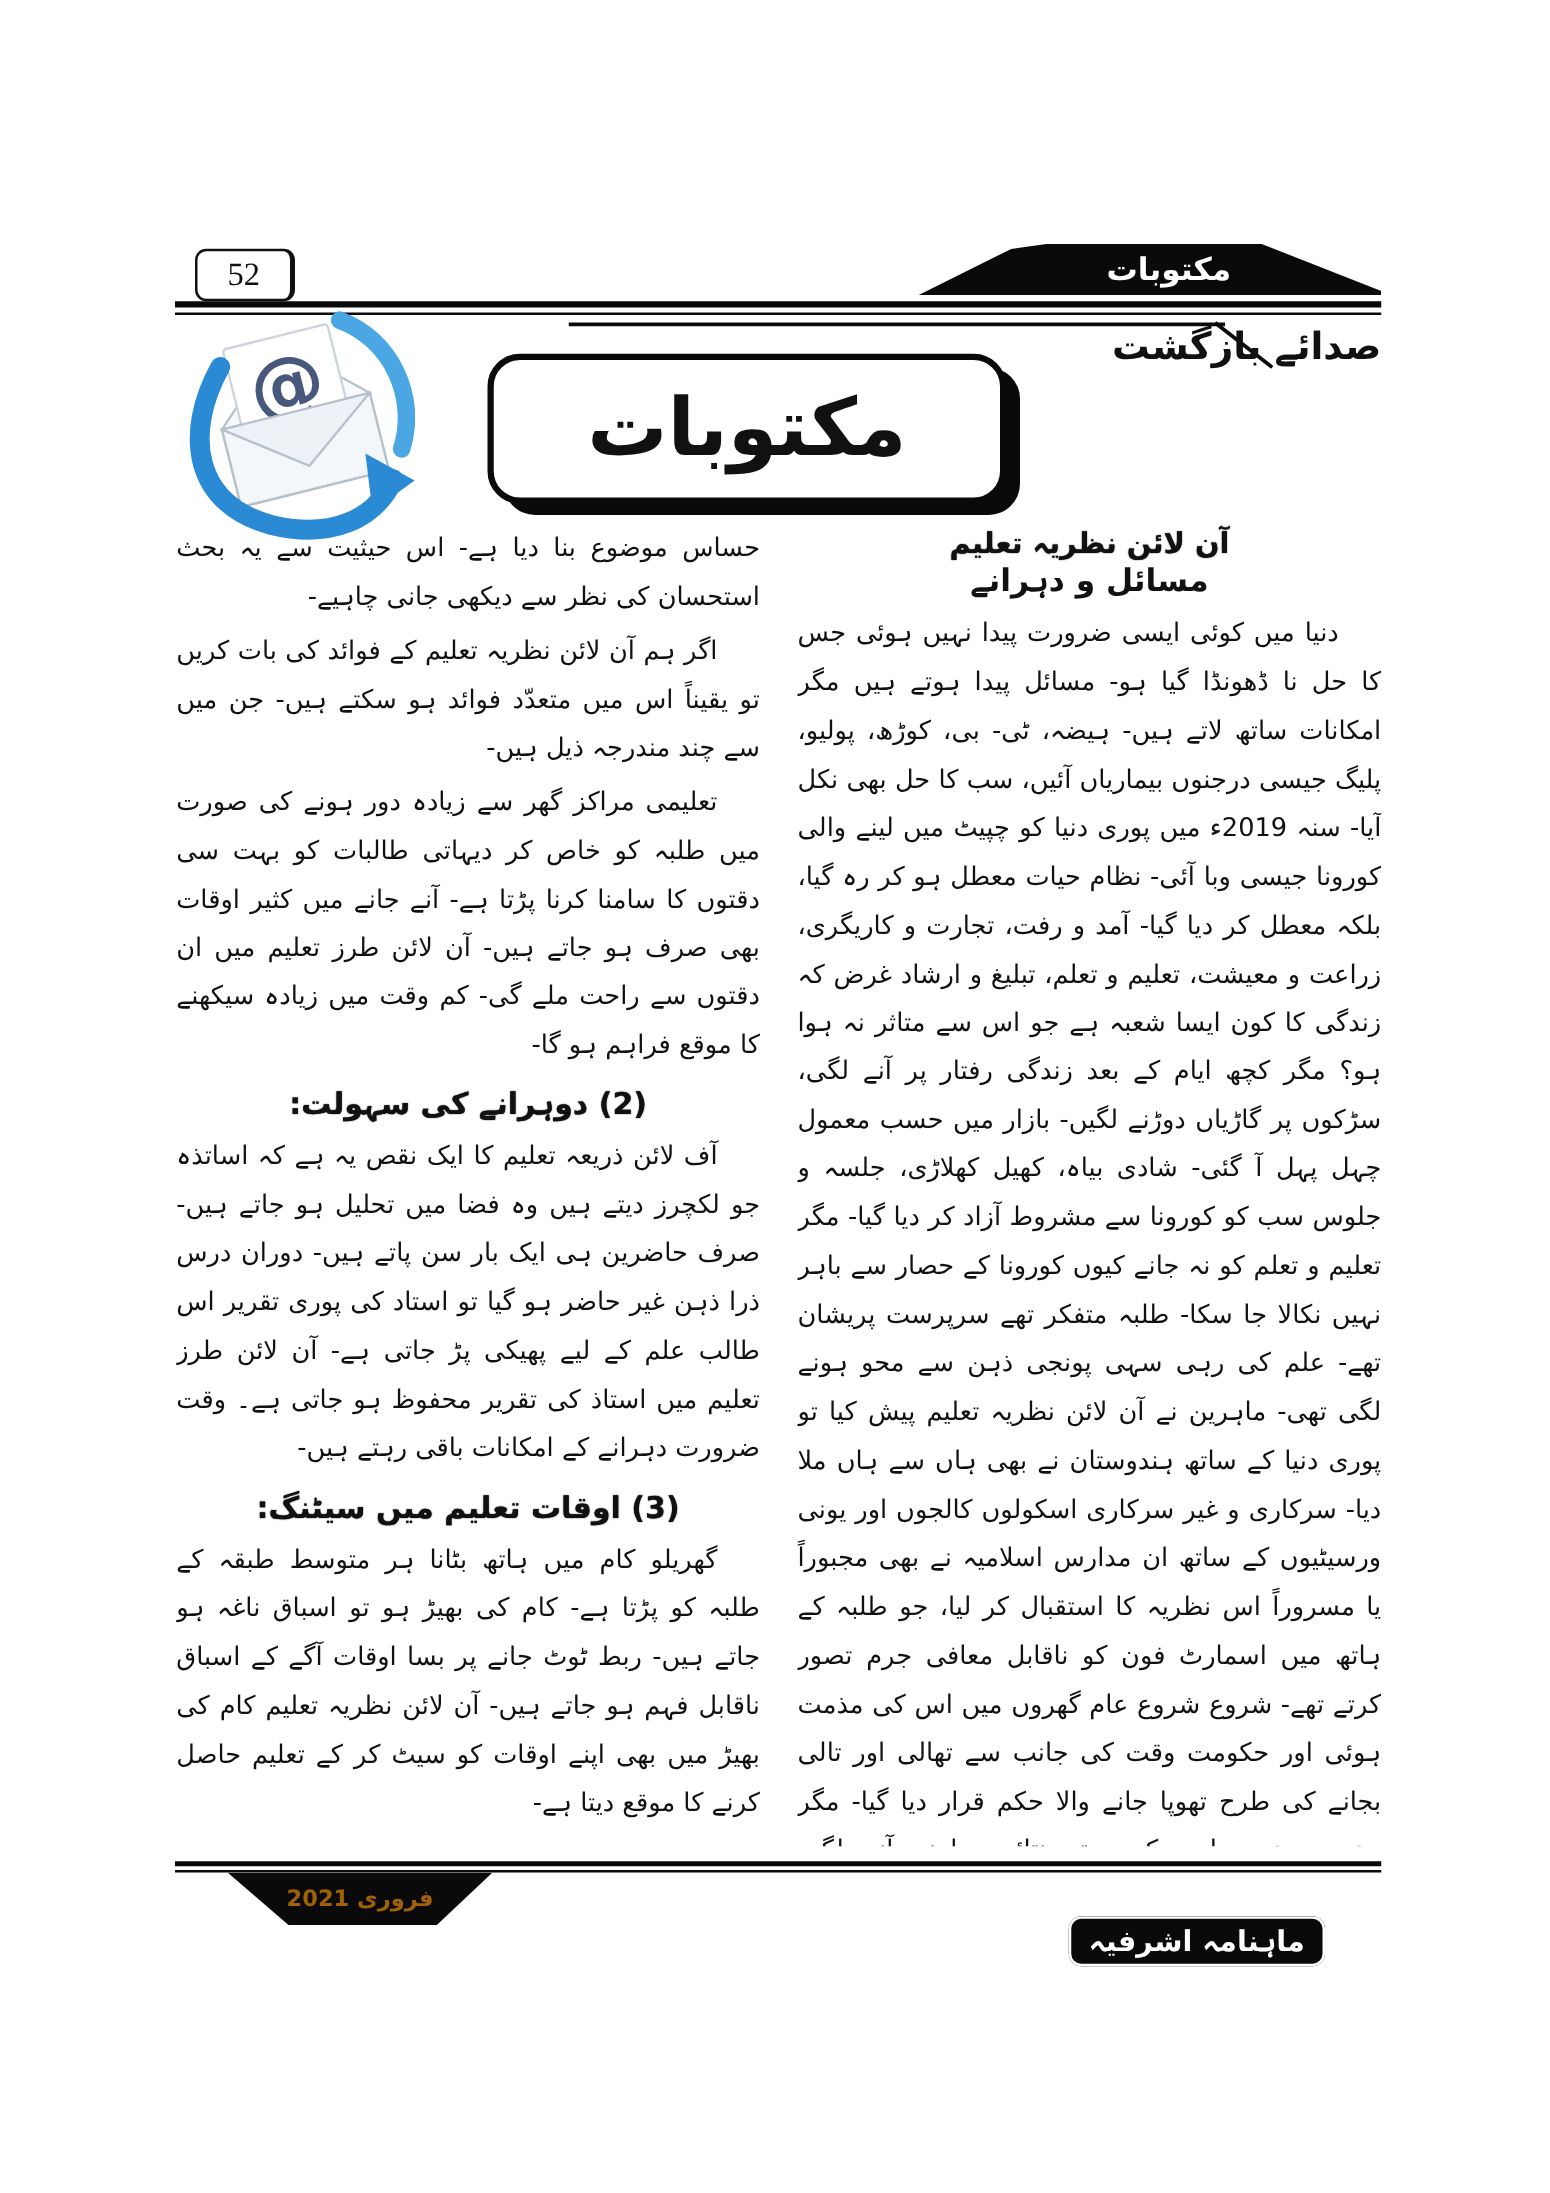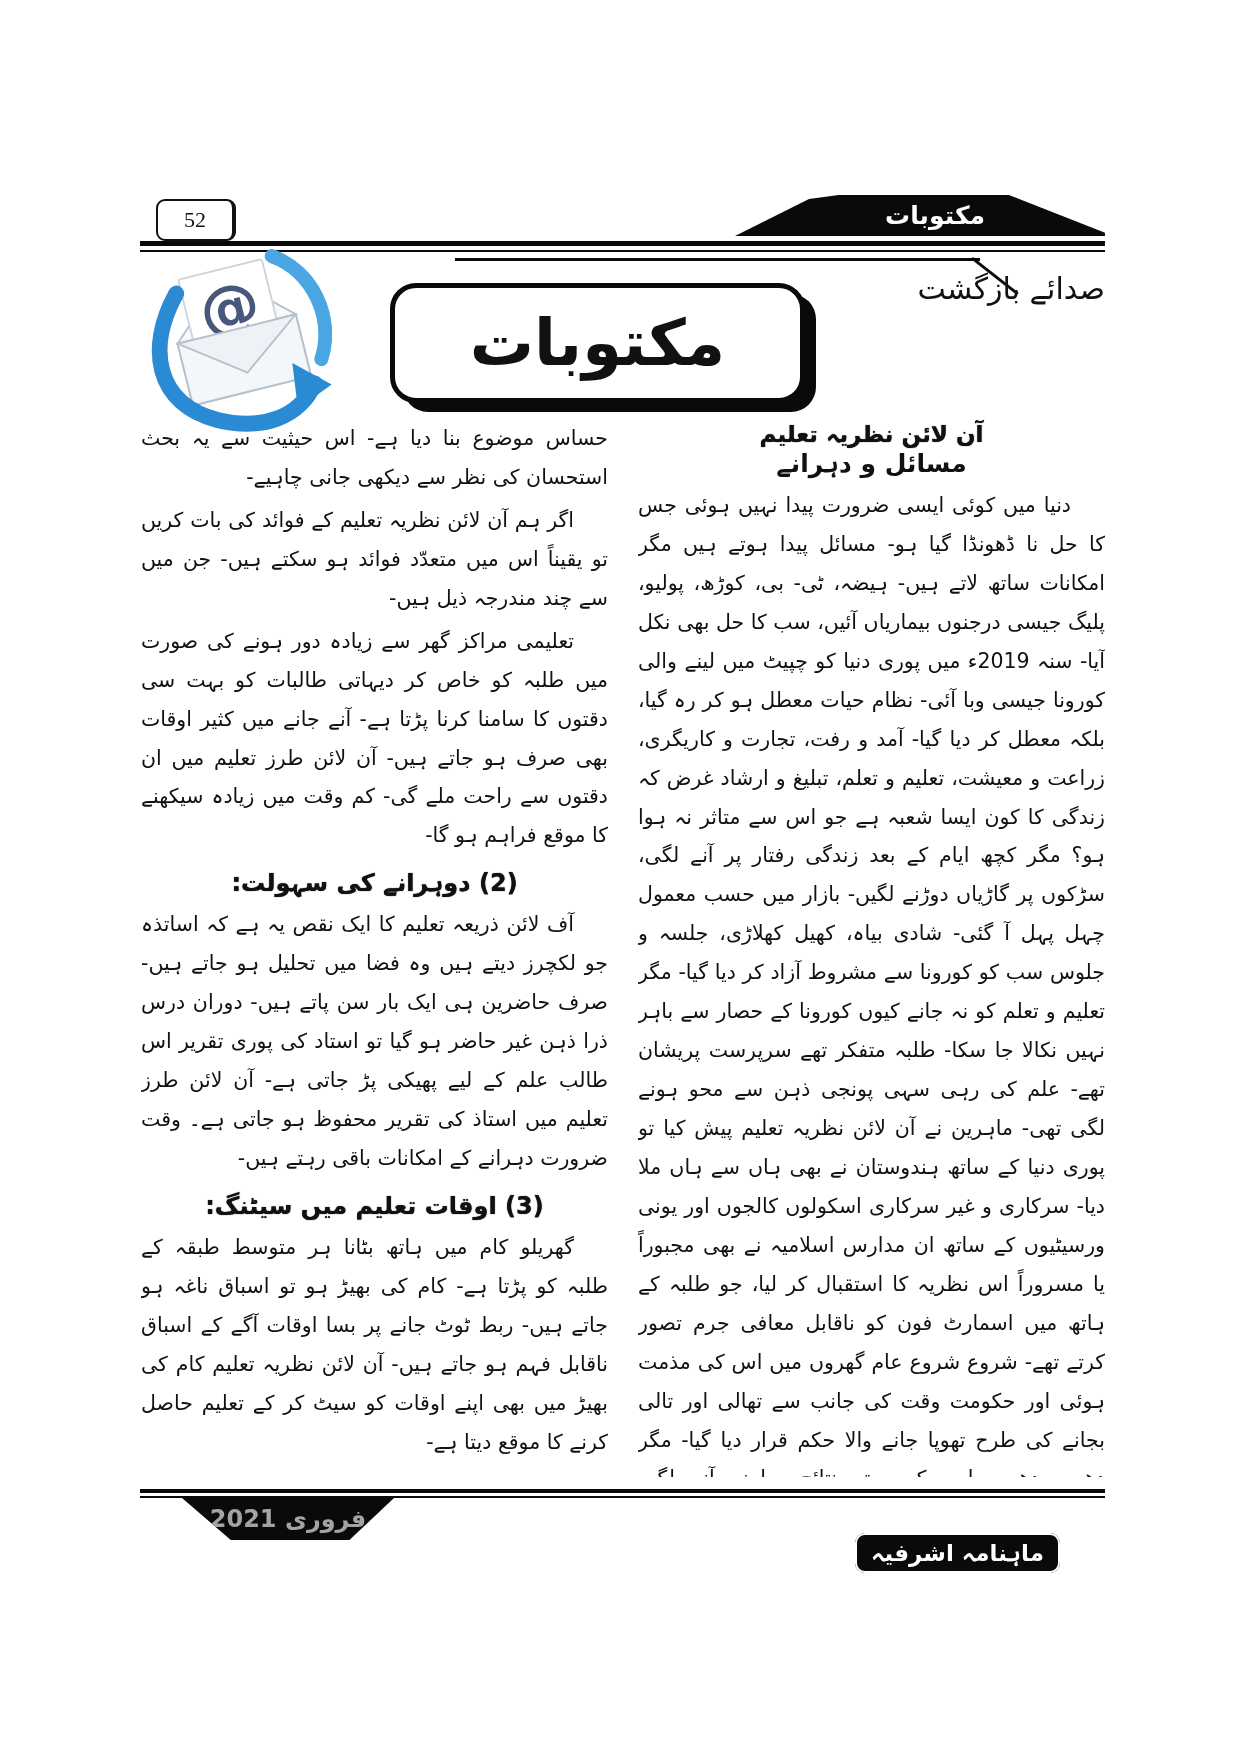--- a/index.html
+++ b/index.html
@@ -15,21 +15,21 @@
   .content{
     position:absolute;left:140px;top:195px;width:965px;
   }
   
   .masthead{position:relative;height:220px;}
   .pagenum-box{
     position:absolute;left:16px;top:4px;width:74px;height:38px;
     border:2px solid #111;border-right-width:4px;border-radius:9px;
     display:flex;align-items:center;justify-content:center;
     font-family:"Liberation Serif","DejaVu Serif",serif;
-    font-size:22px;
+    font-size:26px;
   }
   .section-tab{
     position:absolute;right:0;top:0;width:340px;height:41px;
     background:#0a0a0a;
     clip-path:polygon(0 100%,20% 10%,28% 0,74% 0,100% 92%,100% 100%);
     color:#fff;display:flex;align-items:center;justify-content:center;
     padding-left:30px;
     font-size:25px;font-weight:bold;
     direction:rtl;
   }
@@ -40,23 +40,22 @@
   .echo-rule{
     position:absolute;left:315px;top:63px;width:525px;height:2px;
     border-top:3px solid #0a0a0a;
   }
   .echo-diag{
     position:absolute;left:833px;top:62px;width:58px;height:3px;
     background:#0a0a0a;transform:rotate(38deg);transform-origin:left top;
   }
   .echo-label{
     position:absolute;right:0;top:64px;
-    font-size:30px;font-weight:normal;direction:rtl;
+    font-size:30px;font-weight:bold;direction:rtl;
     letter-spacing:0px;
-    margin-top:12px;
   }
   .title-box{
     position:absolute;left:250px;top:88px;width:405px;height:110px;
     border:5px solid #0a0a0a;border-radius:26px;
     box-shadow:12px 10px 0 -1px #0a0a0a;
     background:#fff;
     display:flex;align-items:center;justify-content:center;
     font-size:64px;font-weight:900;direction:rtl;
   }
   .email-icon{
@@ -93,22 +92,22 @@
   
   .page-footer{position:relative;height:70px;margin-top:4px;}
   .footer-rule{
     position:absolute;left:0;right:0;top:8px;height:3px;
     border-top:4px solid #0a0a0a;border-bottom:2px solid #0a0a0a;
   }
   .date-tab{
     position:absolute;left:42px;top:17px;width:212px;height:42px;
     background:#0a0a0a;
     clip-path:polygon(0 0,100% 0,79% 100%,23% 100%);
-    color:#a3a3a3;display:flex;align-items:center;justify-content:center;
-    font-size:24px;font-weight:bold;direction:rtl;
+    color:#a16207;display:flex;align-items:center;justify-content:center;
+    font-size:18px;font-weight:bold;direction:rtl;
   }
   .magazine-box{
     position:absolute;right:45px;top:20px;width:205px;height:40px;
     background:#0a0a0a;border-radius:10px;
     box-shadow:0 0 0 2px #fff inset;
     color:#fff;display:flex;align-items:center;justify-content:center;
     font-size:23px;font-weight:bold;direction:rtl;margin-top:32px;
   }
 </style>
 </head>

